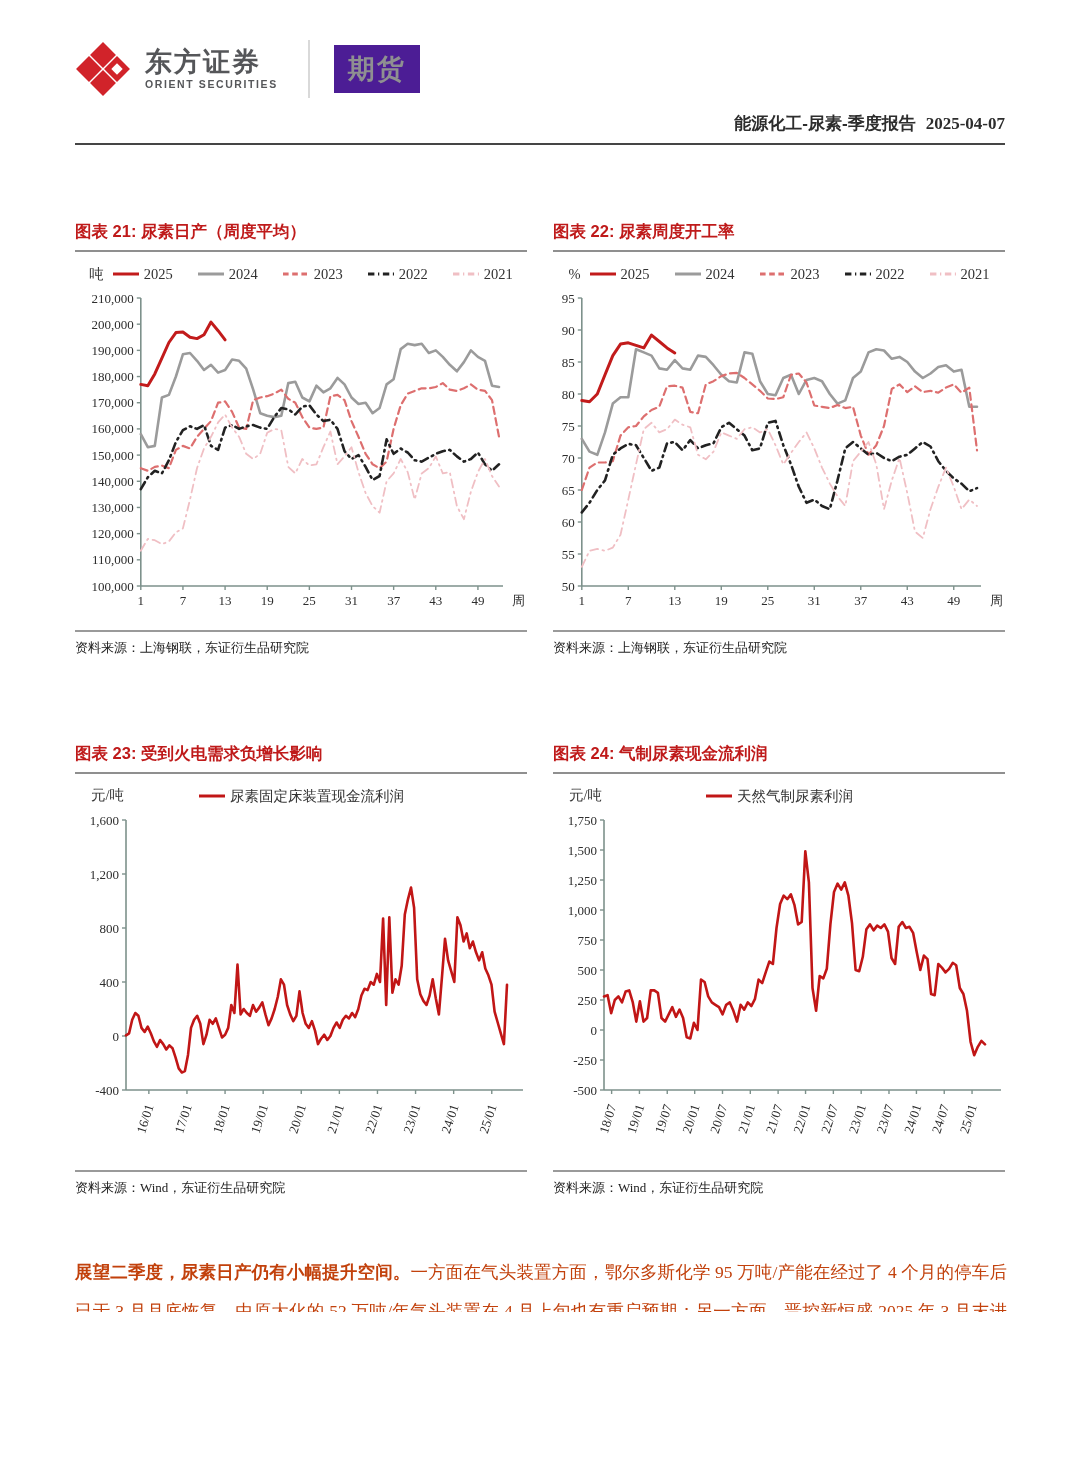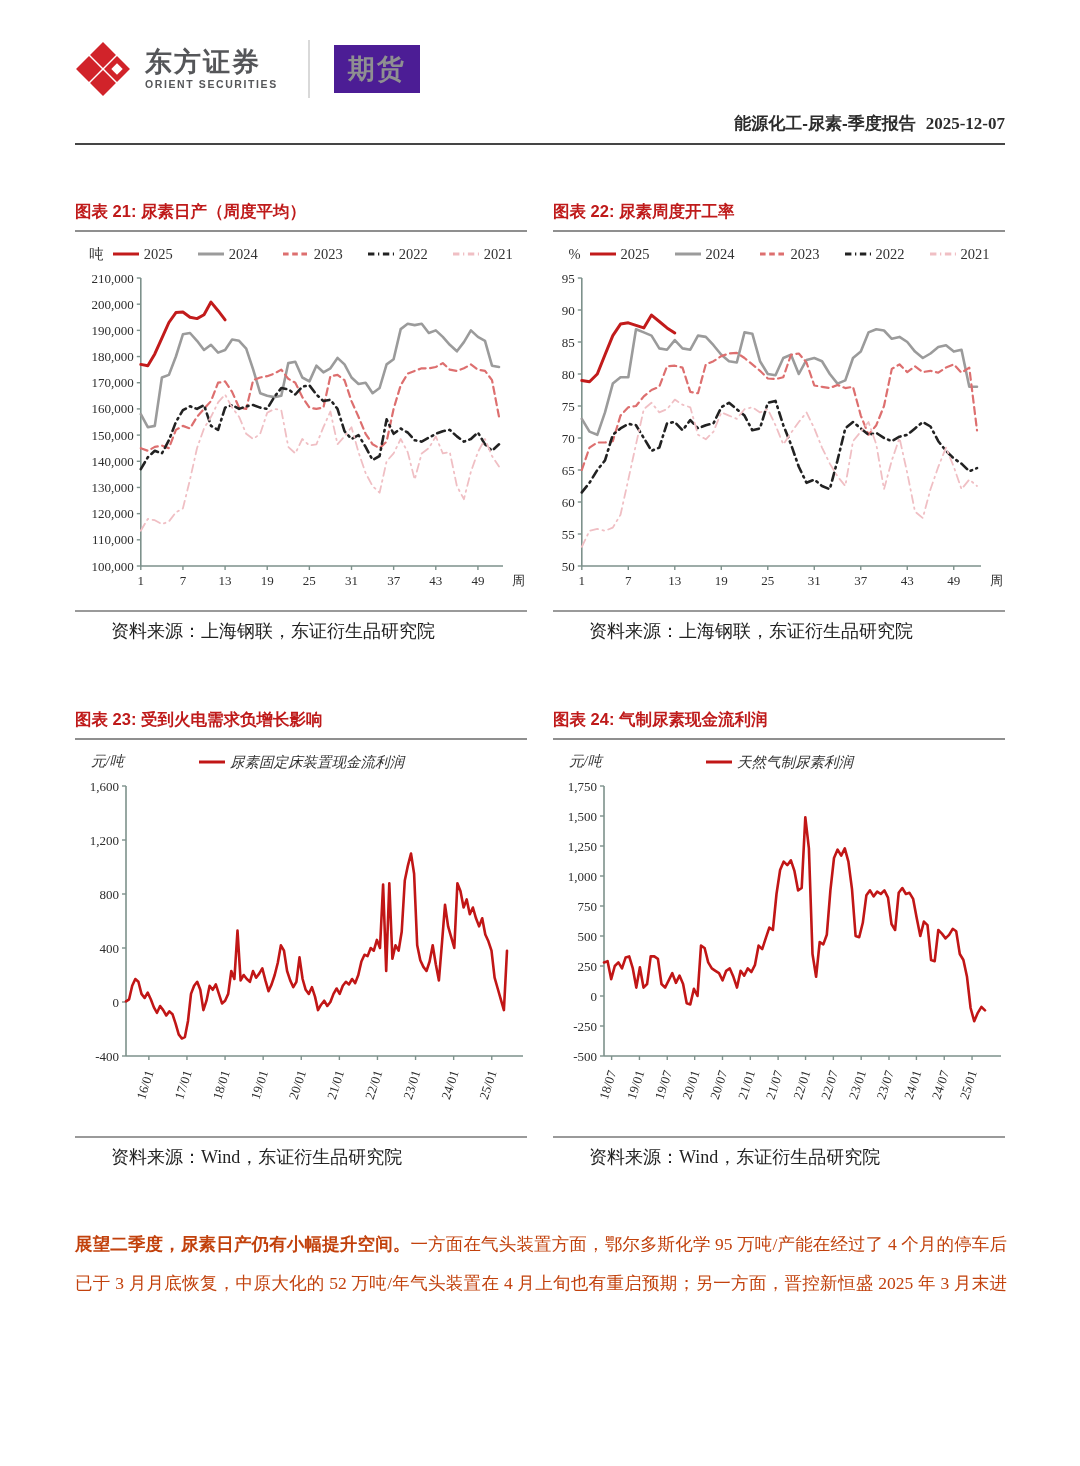--- a/index.html
+++ b/index.html
@@ -15,32 +15,32 @@
   .brand-divider{width:2px;height:58px;background:#d9d9d9;margin:0 10px 0 16px;}
   .brand-tag{font-size:27px;font-weight:bold;color:#8f9091;background:#4c1d95;padding:6px 14px;
              font-family:"Liberation Sans",sans-serif;letter-spacing:2px;}
   .report-line{text-align:right;font-size:17px;font-weight:bold;color:#2d2d2d;margin-top:10px;
                font-family:"Liberation Sans",sans-serif;}
   .report-line .date{margin-left:10px;font-family:"Liberation Serif",serif;}
   .header-rule{border-top:2.5px solid #454545;margin-top:8px;}
   
   .charts-grid{display:grid;grid-template-columns:452px 452px;column-gap:26px;row-gap:66px;margin-top:56px;}
   .chart-block{margin:0;}
-  .chart-title{color:#bf1a1a;font-weight:bold;font-size:16.5px;font-family:"Liberation Sans",sans-serif;}
+  .chart-title{color:#bf1a1a;font-weight:bold;font-size:16.5px;font-family:"Liberation Sans",sans-serif;margin-top:20px;}
   .title-rule{border-top:2px solid #8f8f8f;margin:7px 0 8px 0;}
   .legend-row{display:flex;justify-content:center;align-items:center;gap:8px;height:28px;font-size:14.5px;color:#333;}
   .legend-items{display:flex;align-items:center;gap:24px;}
   .legend-item{display:flex;align-items:center;gap:4px;white-space:nowrap;}
   .legend-item svg{display:block;}
   .unit{color:#333;font-size:14.5px;}
-  .profit .legend-row{position:relative;font-style:italic;}
+  .profit .legend-row{position:relative;}
   .profit .unit{position:absolute;left:16px;top:4px;}
   .chart-svg-mount{width:452px;}
   .source-rule{border-top:2px solid #9a9a9a;margin:6px 0 7px 0;}
-  .chart-source{font-size:18px;color:#222222;margin-left:36px;}
+  .chart-source{font-size:13px;color:#222222;}
   
   .body-text{margin-top:56px;font-size:17.5px;line-height:2.2;text-align:justify;color:#c2410c;width:932px;}
   .body-text .lead{font-weight:bold;}
   
   .footer{position:absolute;left:75px;right:75px;top:1376px;}
   .footer-rule{border-top:3px solid #1f1f1f;}
   .footer-row{position:relative;margin-top:12px;height:24px;}
   .page-number{position:absolute;left:0;right:0;text-align:center;font-size:16px;color:#333;}
   .footer-right{position:absolute;right:0;top:12px;font-size:14.5px;color:#4a4a4a;}
   svg text{font-family:"Liberation Serif",serif;}
@@ -62,21 +62,21 @@
     </svg>
     <div class="brand-text">
       <span class="brand-cn">东方证券</span>
       <span class="brand-en">ORIENT SECURITIES</span>
     </div>
     <div class="brand-divider"></div>
     <div class="brand-tag">期货</div>
   </div>
 
   <div class="report-line">
-    <span>能源化工-尿素-季度报告</span><span class="date">2025-12-07</span>
+    <span>能源化工-尿素-季度报告</span><span class="date">2025-04-07</span>
   </div>
   <div class="header-rule"></div>
 
   <div class="charts-grid">
 
     <figure class="chart-block">
       <figcaption class="chart-title">图表 21: 尿素日产（周度平均）</figcaption>
       <div class="title-rule"></div>
       <div class="legend-row">
         <span class="unit">吨</span>

